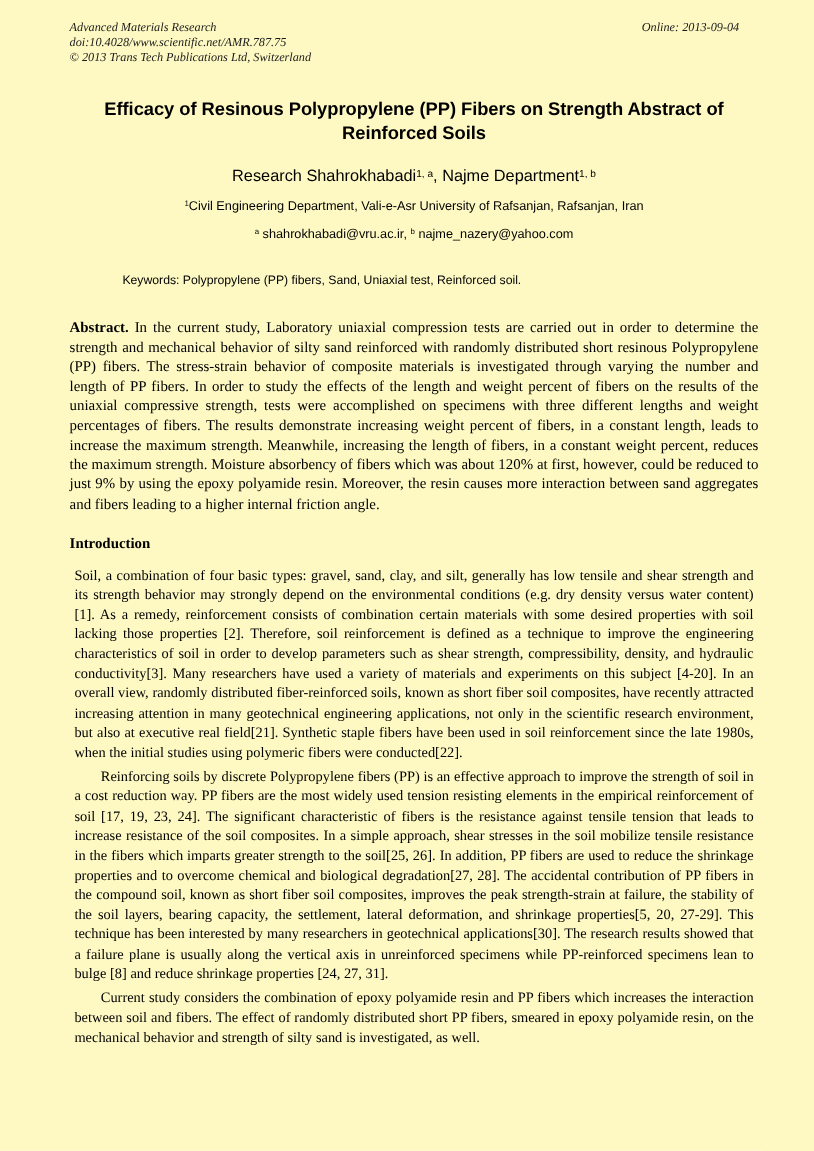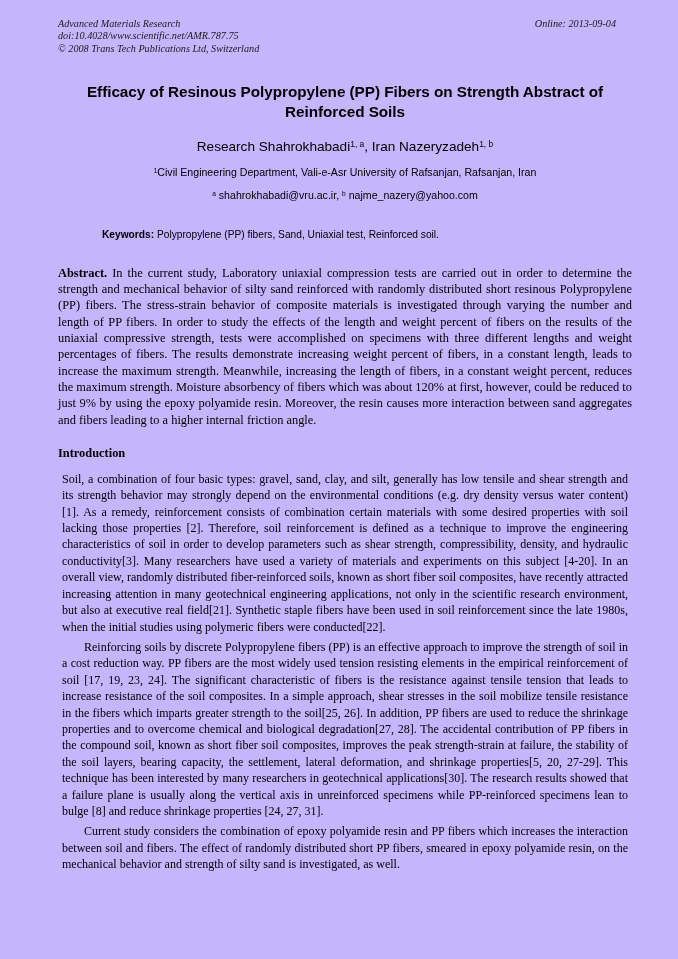--- a/index.html
+++ b/index.html
@@ -11,21 +11,21 @@
     width: 678px;
     height: 959px;
     overflow: hidden;
     font-family: "Liberation Serif", serif;
     color: #000000;
   }
   .page {
     position: relative;
     width: 678px;
     height: 959px;
-    background: #c4b5fd;
+    background: #fef9c3;
     box-sizing: border-box;
     padding: 18px 46px 0 58px;
   }
 
   
   .journal-header {
     position: relative;
     font-family: "Liberation Serif", serif;
     font-style: italic;
     font-size: 10.2px;
@@ -82,21 +82,21 @@
   }
 
   
   .keywords {
     font-family: "Liberation Sans", sans-serif;
     font-size: 10.2px;
     line-height: 14px;
     margin: 0 0 23px 0;
     text-align: left;
   }
-  .keywords .kw-label { font-weight: bold; padding-left: 44px; }
+  .keywords .kw-label { font-weight: normal; padding-left: 44px; }
 
   
   .abstract {
     font-family: "Liberation Serif", serif;
     font-size: 12.4px;
     line-height: 16.3px;
     text-align: justify;
     margin: 0 0 17px 0;
     hyphens: none;
   }
@@ -122,29 +122,29 @@
 </style>
 </head>
 <body>
 
 <div class="page">
 
   <div class="journal-header">
     <div class="left-block">
       <div>Advanced Materials Research</div>
       <div>doi:10.4028/www.scientific.net/AMR.787.75</div>
-      <div>© 2008 Trans Tech Publications Ltd, Switzerland</div>
+      <div>© 2013 Trans Tech Publications Ltd, Switzerland</div>
     </div>
     <div class="online-date">Online: 2013-09-04</div>
   </div>
 
   <h1 class="paper-title">Efficacy of Resinous Polypropylene (PP) Fibers on Strength Abstract of Reinforced Soils</h1>
 
   <div class="authors">
-    <span>Research Shahrokhabadi</span><sup>1, a</sup><span>, </span><span>Iran Nazeryzadeh</span><sup>1, b</sup>
+    <span>Research Shahrokhabadi</span><sup>1, a</sup><span>, </span><span>Najme Department</span><sup>1, b</sup>
   </div>
 
   <div class="affiliation">
     <sup>1</sup><span>Civil Engineering Department, Vali-e-Asr University of Rafsanjan, Rafsanjan, Iran</span>
   </div>
 
   <div class="emails">
     <sup>a</sup> <span>shahrokhabadi@vru.ac.ir,</span> <sup>b</sup> <span>najme_nazery@yahoo.com</span>
   </div>
 

